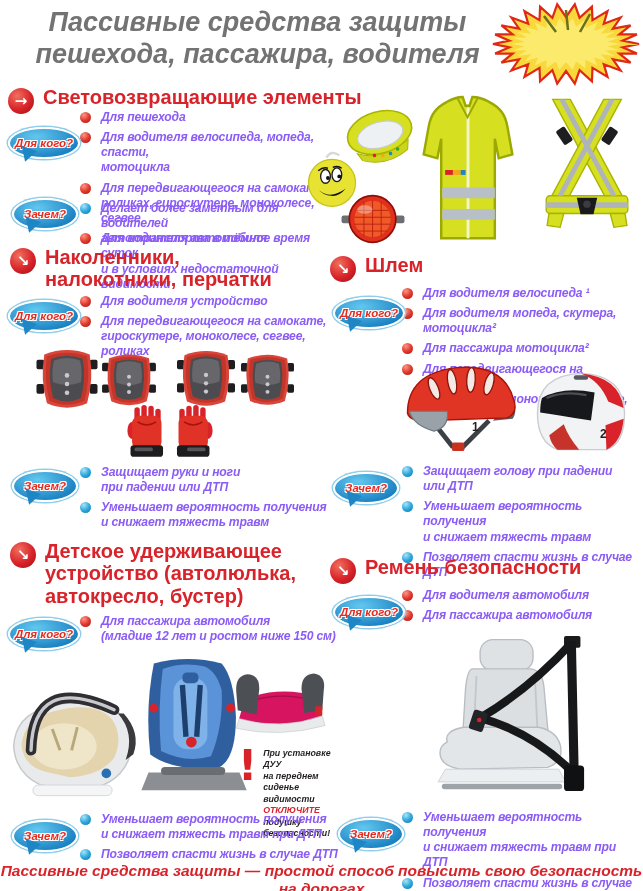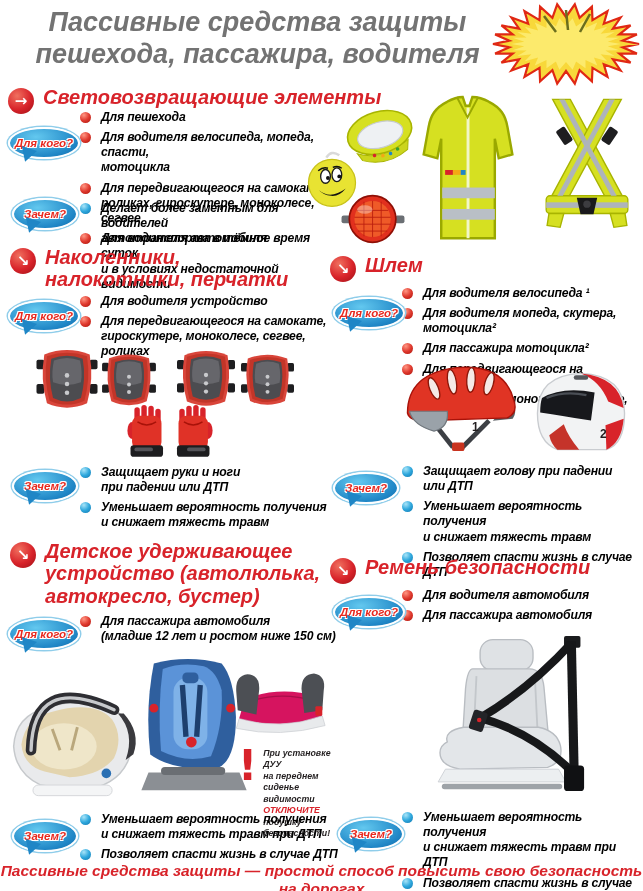--- a/index.html
+++ b/index.html
@@ -7,39 +7,39 @@
         font-family:"Liberation Sans","DejaVu Sans",sans-serif;}
   .abs{position:absolute;}
   
   .main-title{left:20px;top:6px;width:475px;text-align:center;color:#737373;
     font-weight:bold;font-style:italic;font-size:27px;line-height:1.2;white-space:pre-line;}
   .sec-head{display:flex;align-items:flex-start;gap:9px;}
   .sec-icon{flex:none;width:26px;height:26px;border-radius:50%;margin-top:2px;
     background:radial-gradient(circle at 35% 30%,#f0705f,#d8232a 55%,#9c1016);
     color:#fff;display:flex;align-items:center;justify-content:center;
     font-family:"DejaVu Sans",sans-serif;font-weight:bold;font-size:15px;line-height:1;}
-  .sec-title{color:#d8232a;font-weight:bold;font-style:italic;font-size:20px;
+  .sec-title{color:#d8232a;font-weight:bold;font-size:20px;
     line-height:1.12;white-space:pre-line;}
   
   .bubble{position:absolute;width:68px;height:28px;border-radius:50%;
     background:radial-gradient(ellipse at 38% 28%,#63c8ef,#1f86c6 70%,#1568a3);
     border:2px solid #fff;box-shadow:0 0 0 1.5px #8fcdea;
     display:flex;align-items:center;justify-content:center;z-index:2;}
   .bubble::after{content:"";position:absolute;left:8px;bottom:-13px;width:0;height:0;
     border:8px solid transparent;border-top:14px solid #1f86c6;transform:rotate(18deg);}
   .bubble-text{color:#e8291f;font-weight:bold;font-style:italic;font-size:11.5px;white-space:nowrap;
     text-shadow:-1px -1px 0 #fff,1px -1px 0 #fff,-1px 1px 0 #fff,1px 1px 0 #fff,0 1px 0 #fff,0 -1px 0 #fff;}
   
   .blist{display:flex;flex-direction:column;gap:5px;}
   .item{display:flex;gap:10px;align-items:flex-start;}
   .dot{flex:none;width:11px;height:11px;border-radius:50%;margin-top:2px;}
   .dot.red{background:radial-gradient(circle at 35% 28%,#ff9683,#e03a2f 50%,#a81209);}
   .dot.blue{background:radial-gradient(circle at 35% 28%,#a8e4f8,#2fa8dd 50%,#0f74ad);}
   .item-text{font-style:italic;font-weight:bold;font-size:12.2px;line-height:1.24;
-    color:#000000;white-space:pre-line;letter-spacing:-0.2px;}
+    color:#8b5cf6;white-space:pre-line;letter-spacing:-0.2px;}
   
   .img-num{position:absolute;font-weight:bold;font-size:12px;color:#231f20;}
   .warning{display:flex;gap:6px;align-items:flex-start;width:112px;}
   .warn-mark{color:#d8232a;font-weight:bold;font-size:42px;line-height:0.85;font-family:"DejaVu Sans",sans-serif;}
   .warn-text{font-style:italic;font-weight:bold;font-size:8.8px;line-height:1.3;color:#231f20;white-space:pre-line;}
   .warn-text .hl{color:#d8232a;}
   .footer{left:0;top:862px;width:643px;text-align:center;color:#d8232a;
     font-weight:bold;font-style:italic;font-size:15.5px;}
 </style>
 </head>

